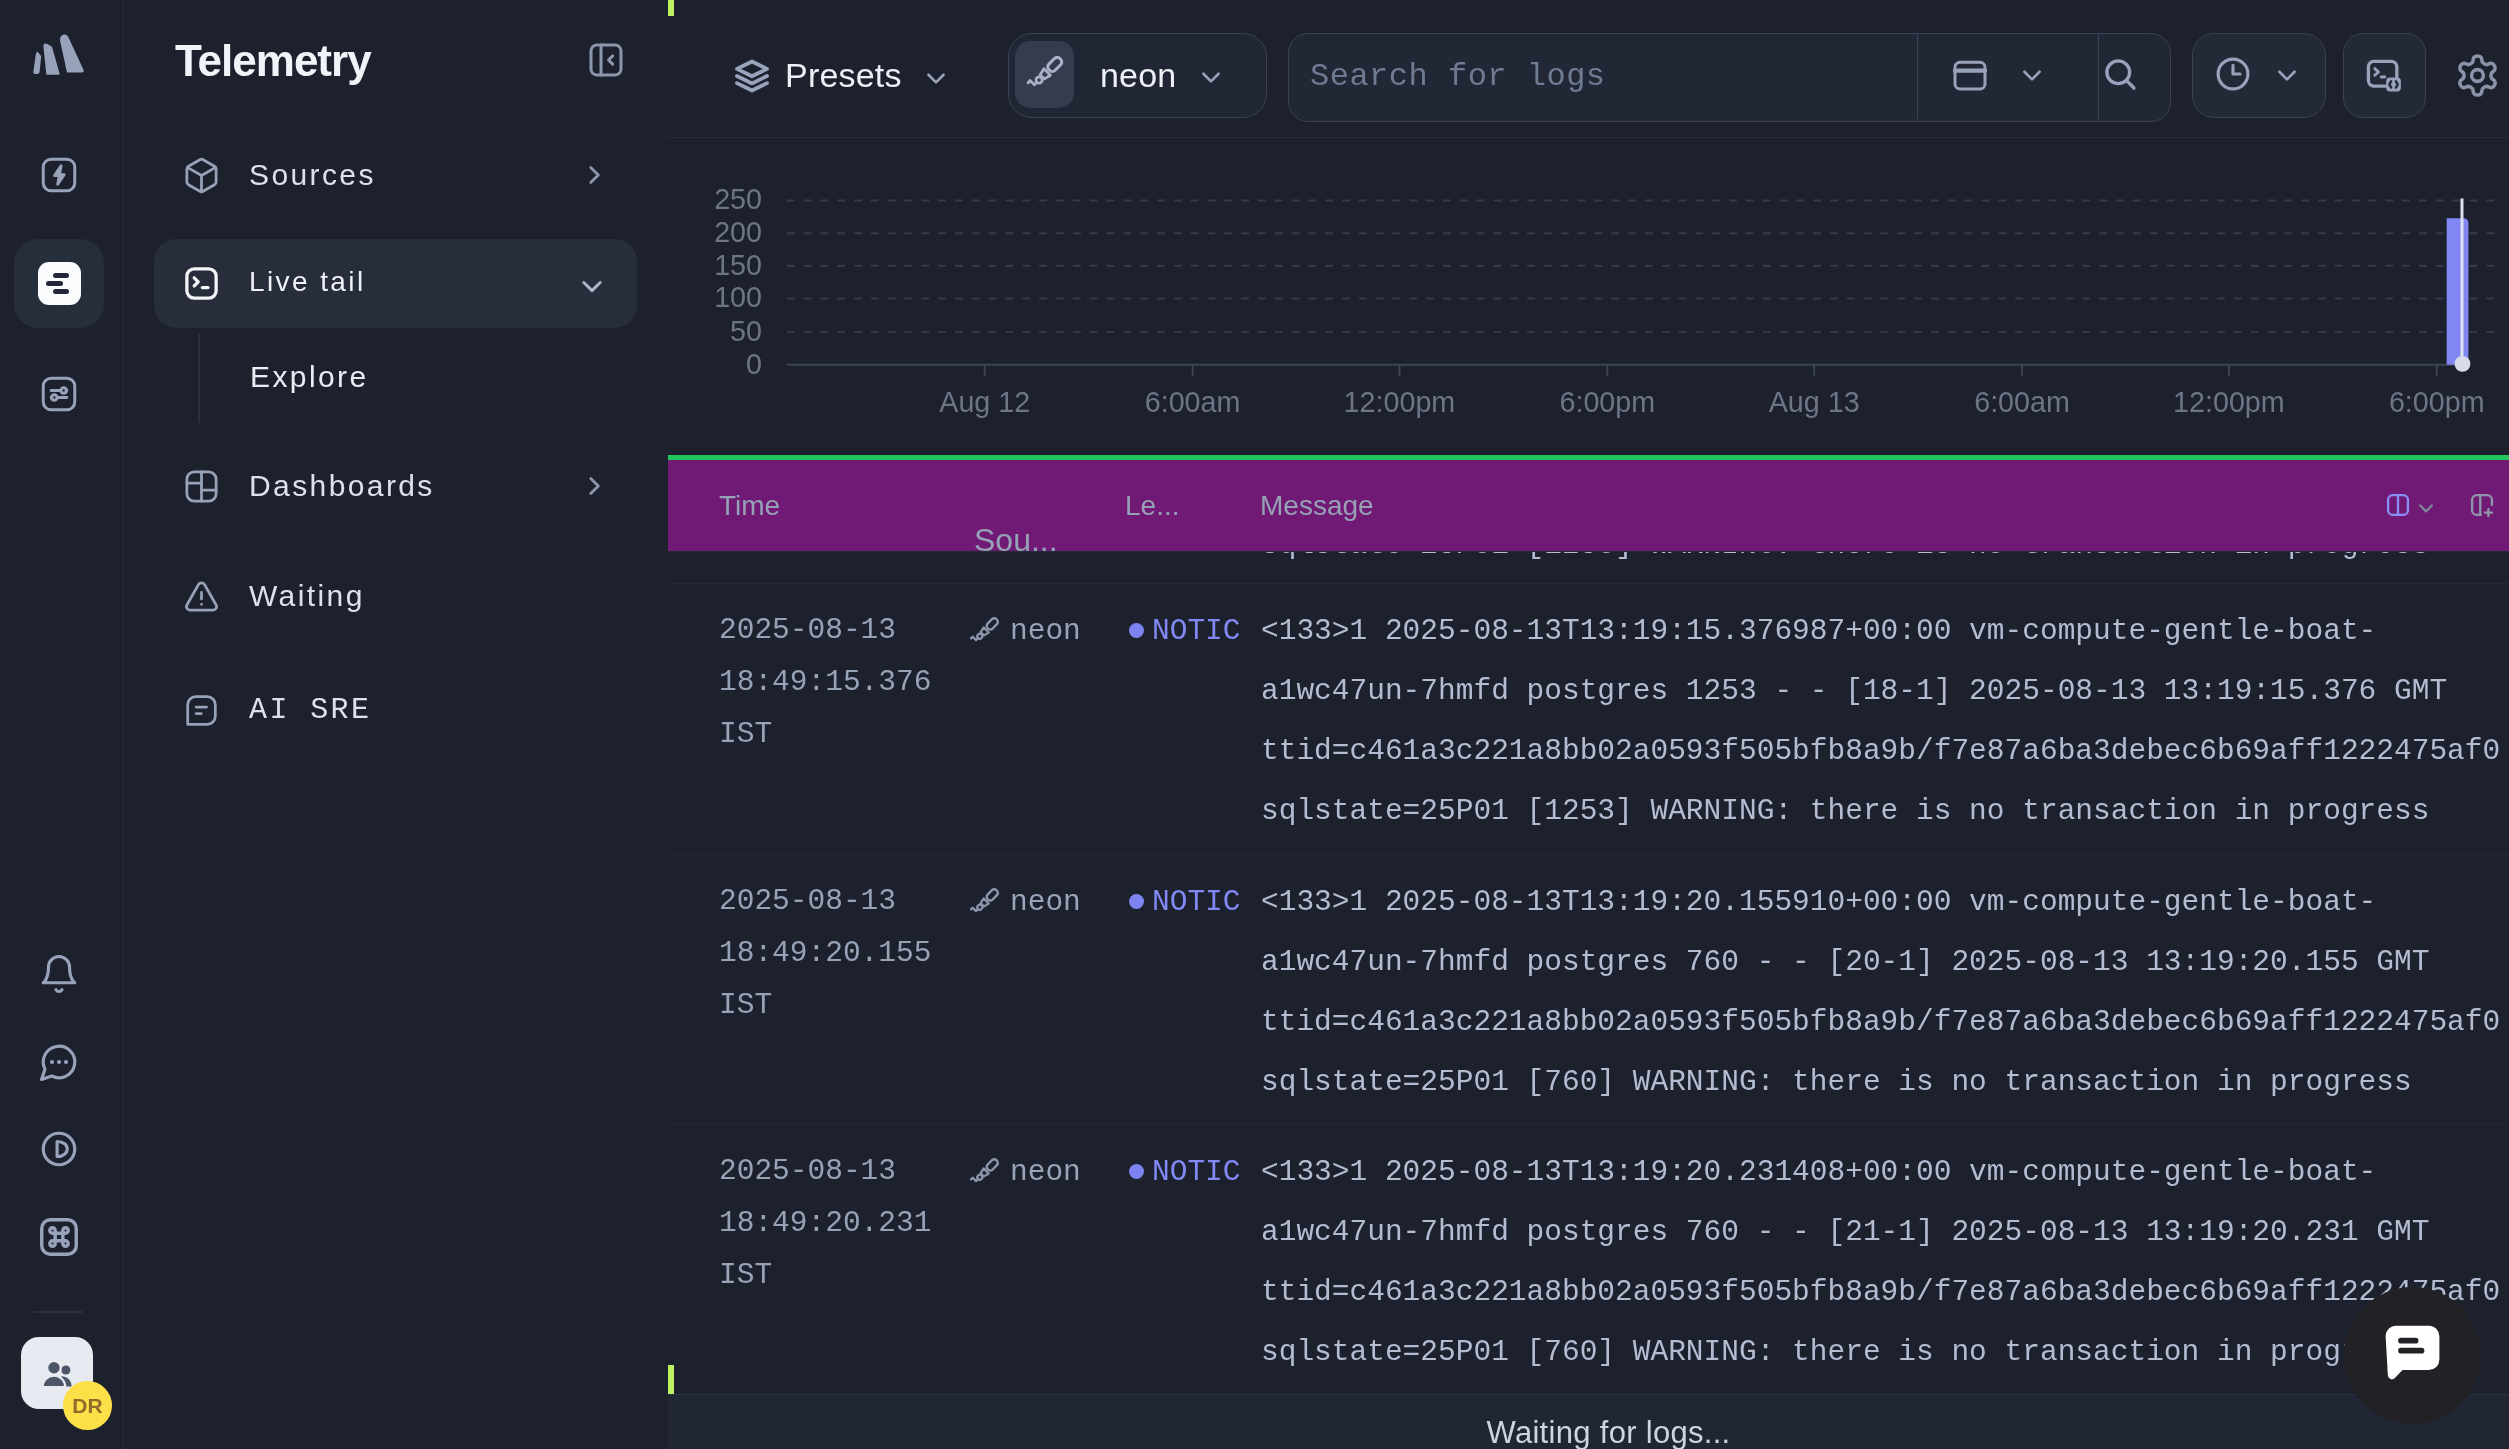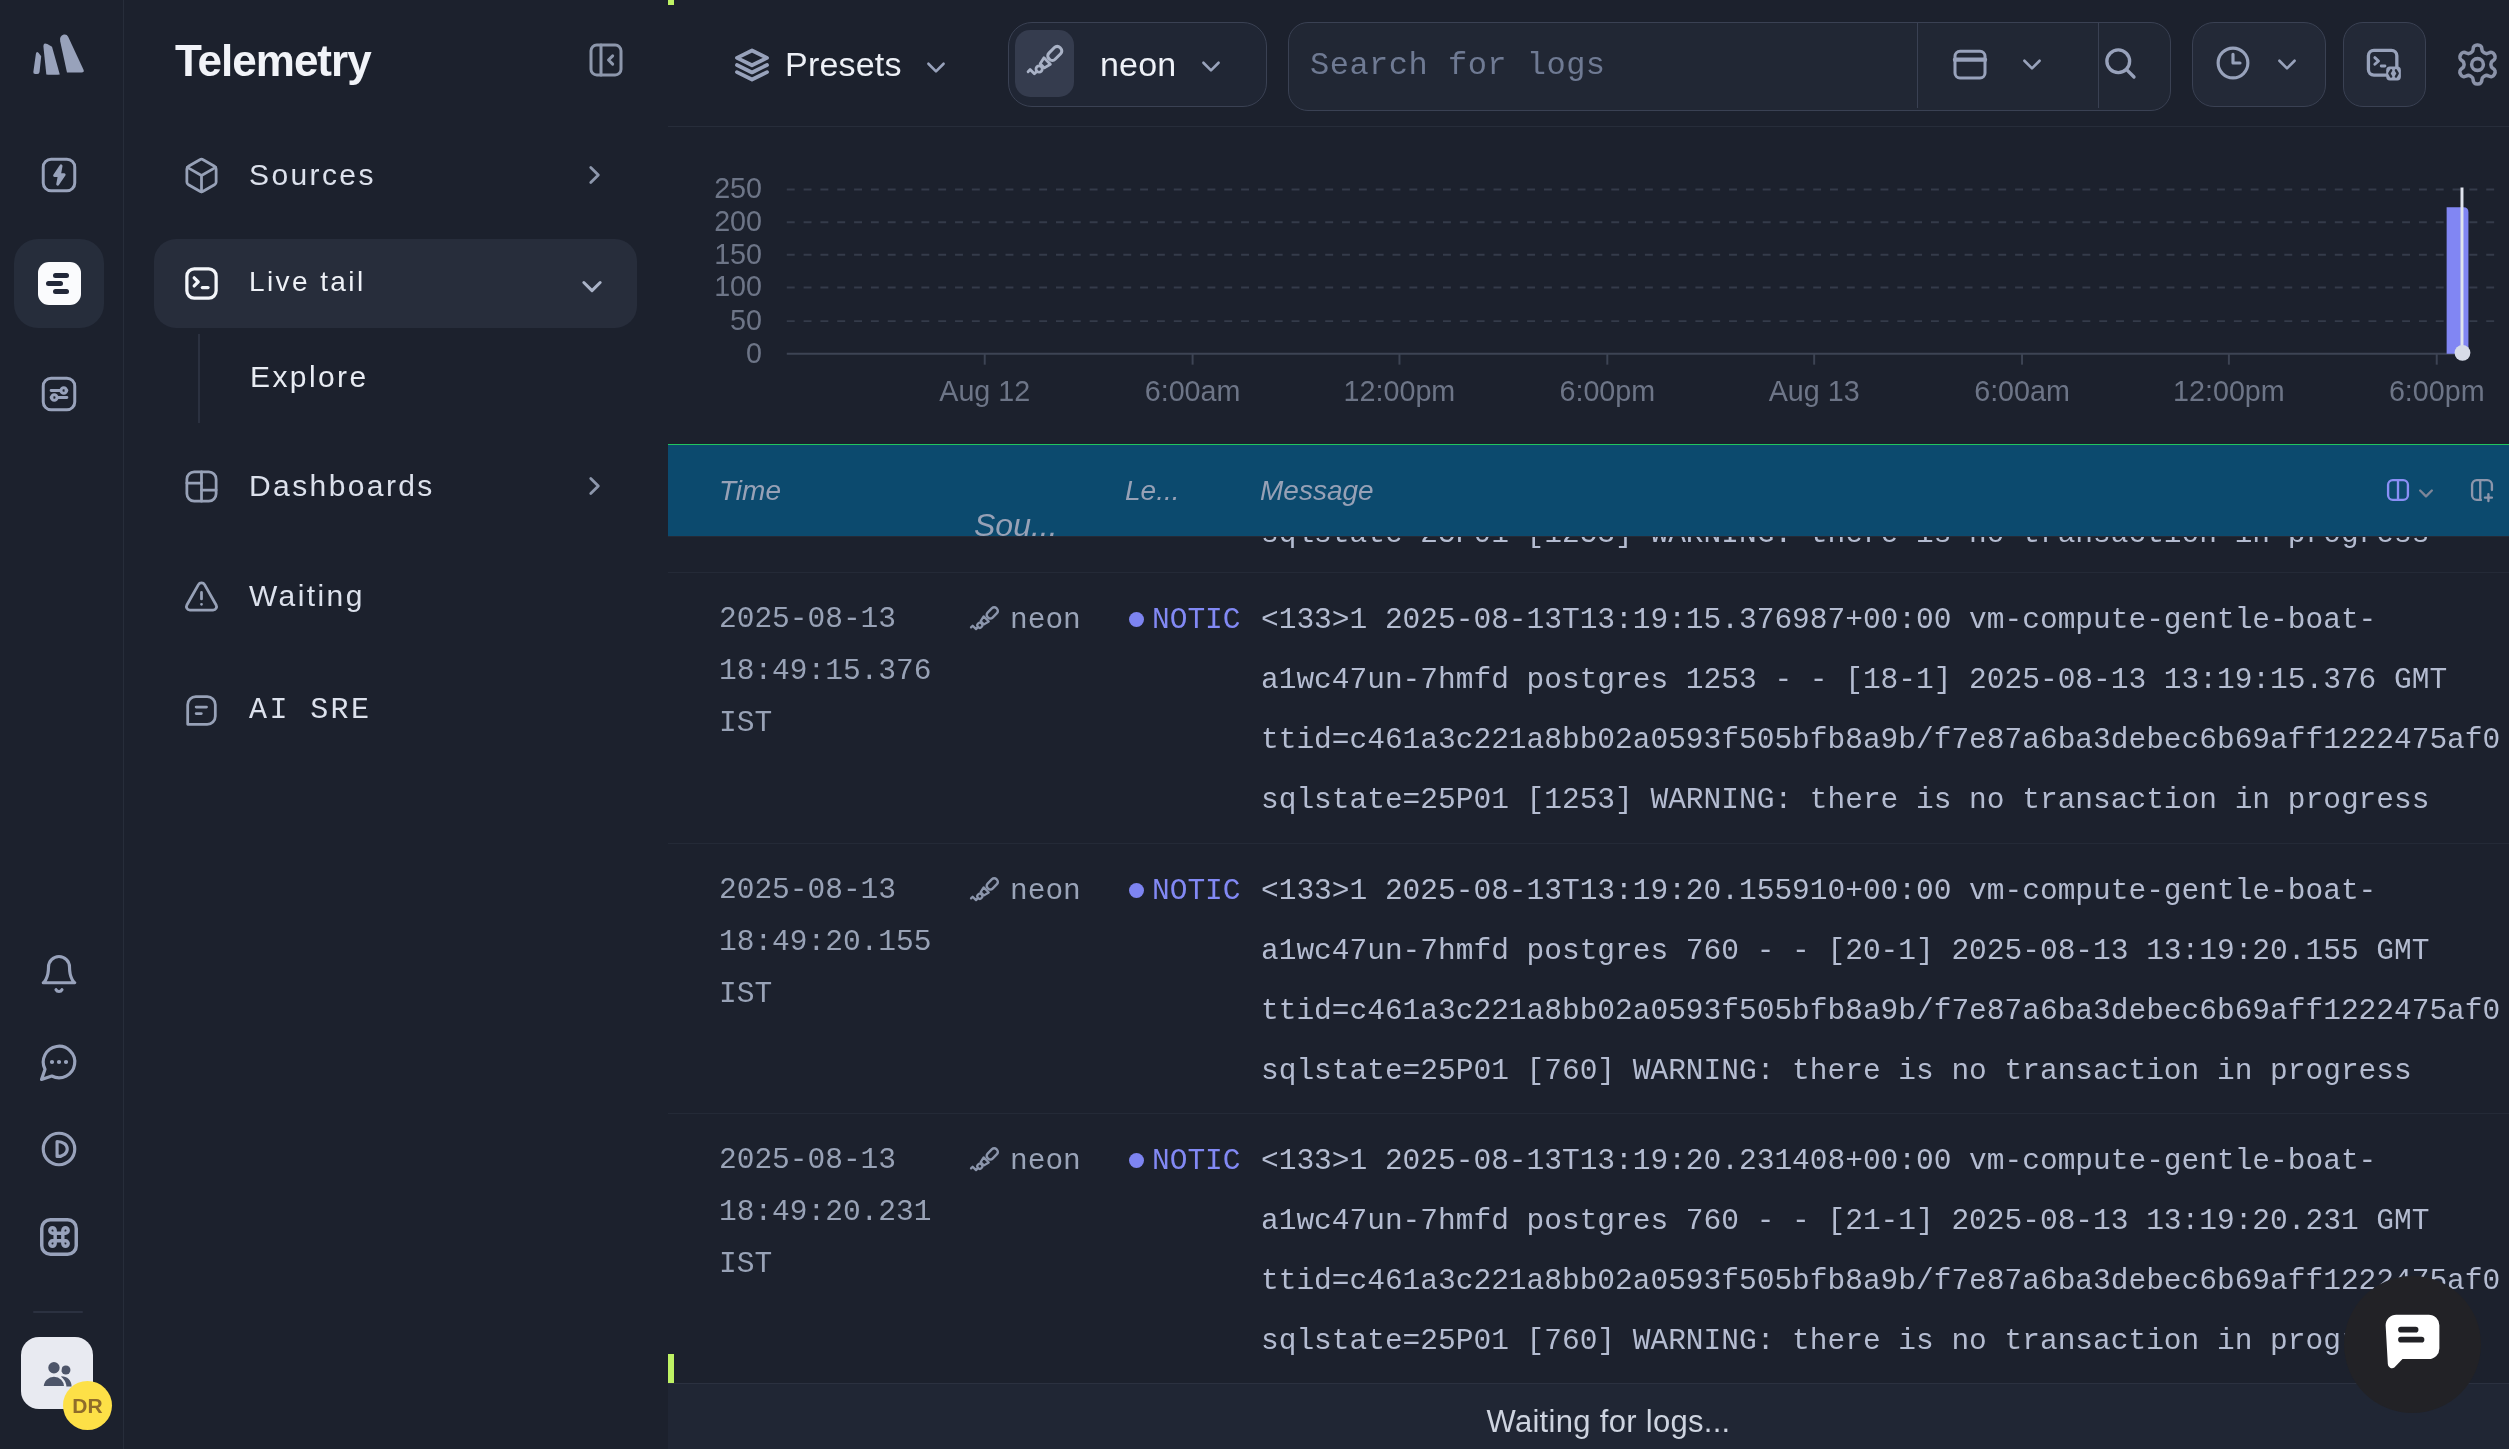--- a/index.html
+++ b/index.html
@@ -136,21 +136,21 @@
   </svg>
   <div class="abs" style="left:125px;top:579px;font-size:30px;letter-spacing:2.4px;color:#dce1ec;">Waiting</div>
 
   <svg class="abs" style="left:58px;top:691px;" width="39" height="39" viewBox="0 0 24 24" fill="none" stroke="#97a1b7" stroke-width="1.7" stroke-linecap="round" stroke-linejoin="round">
     <path d="M3.5 20.5 L3.5 8.5 A5 5 0 0 1 8.5 3.5 L15.5 3.5 A5 5 0 0 1 20.5 8.5 L20.5 15.5 A5 5 0 0 1 15.5 20.5 Z"></path>
     <path d="M8.7 9.9 L15.1 9.9 M8.7 13.9 L11.9 13.9"></path>
   </svg>
   <div class="abs" style="left:125px;top:693px;font-size:30px;letter-spacing:2.4px;color:#dce1ec;font-family:Liberation Mono, monospace;">AI SRE</div>
 </div>
 
-<div class="abs" style="left:668px;top:5px;width:1841px;height:1349px;background:#1c212d;">
+<div class="abs" style="left:668px;top:16px;width:1841px;height:1349px;background:#1c212d;">
 
   <div class="abs" style="left:0;top:0;width:1841px;height:121px;border-bottom:1px solid #272d3a;"></div>
   <svg class="abs" style="left:65px;top:41px;" width="38" height="38" viewBox="0 0 24 24" fill="none" stroke="#98a2bb" stroke-width="2.4" stroke-linecap="round" stroke-linejoin="round">
     <path d="M12 2.8 L21.5 7.5 L12 12.2 L2.5 7.5 Z"></path>
     <path d="M2.5 12 L12 16.7 L21.5 12"></path>
     <path d="M2.5 16.5 L12 21.2 L21.5 16.5"></path>
   </svg>
   <div class="abs" style="left:117px;top:40px;font-size:34px;font-weight:500;letter-spacing:0.2px;color:#edf0f6;">Presets</div>
   <svg class="abs" style="left:255px;top:49px;" width="26" height="26" viewBox="0 0 24 24" fill="none" stroke="#98a2bb" stroke-width="2.4" stroke-linecap="round" stroke-linejoin="round">
     <path d="M5 9 L12 16 L19 9"></path>
@@ -249,21 +249,21 @@
 
     <path d="M1797 82 L1814 82 Q1819 82 1819 87 L1819 230 L1797 230 Z" fill="#8186f3"></path>
     <rect x="1811" y="62" width="3" height="167" fill="#dfe3ed"></rect>
     <circle cx="1813" cy="229" r="8" fill="#d7dce8"></circle>
   </svg>
 
   <div class="abs" style="left:0;top:530px;width:1841px;height:38px;overflow:hidden;">
     <div class="abs mono" style="left:593px;top:-31px;font-size:29.5px;line-height:60px;color:#b4bcd1;">sqlstate=25P01 [1253] WARNING: there is no transaction in progress</div>
   </div>
 
-  <div class="abs" style="left:0;top:439px;width:1841px;height:91px;background:#0c4a6e;border-top:1px solid #22c55e;border-bottom:1px solid #242a37;font-style:italic;">
+  <div class="abs" style="left:0;top:439px;width:1841px;height:91px;background:#701a75;border-top:5px solid #22c55e;border-bottom:1px solid #242a37;">
     <div class="abs" style="left:51px;top:30px;font-size:28px;color:#97a1b6;">Time</div>
     <div class="abs" style="left:306px;top:30px;font-size:32px;color:#97a1b6;margin-top:32px;">Sou...</div>
     <div class="abs" style="left:457px;top:30px;font-size:28px;color:#97a1b6;">Le...</div>
     <div class="abs" style="left:592px;top:30px;font-size:28px;color:#97a1b6;">Message</div>
     <svg class="abs" style="left:1716px;top:31px;" width="28" height="28" viewBox="0 0 24 24" fill="none" stroke="#8a8ff5" stroke-width="2" stroke-linejoin="round">
       <rect x="3.5" y="3.5" width="17" height="17" rx="4"></rect>
       <path d="M12 3.5 L12 20.5"></path>
     </svg>
     <svg class="abs" style="left:1748px;top:38px;" width="20" height="20" viewBox="0 0 24 24" fill="none" stroke="#7e8699" stroke-width="2.8" stroke-linecap="round" stroke-linejoin="round">
       <path d="M5 9 L12 16 L19 9"></path>

